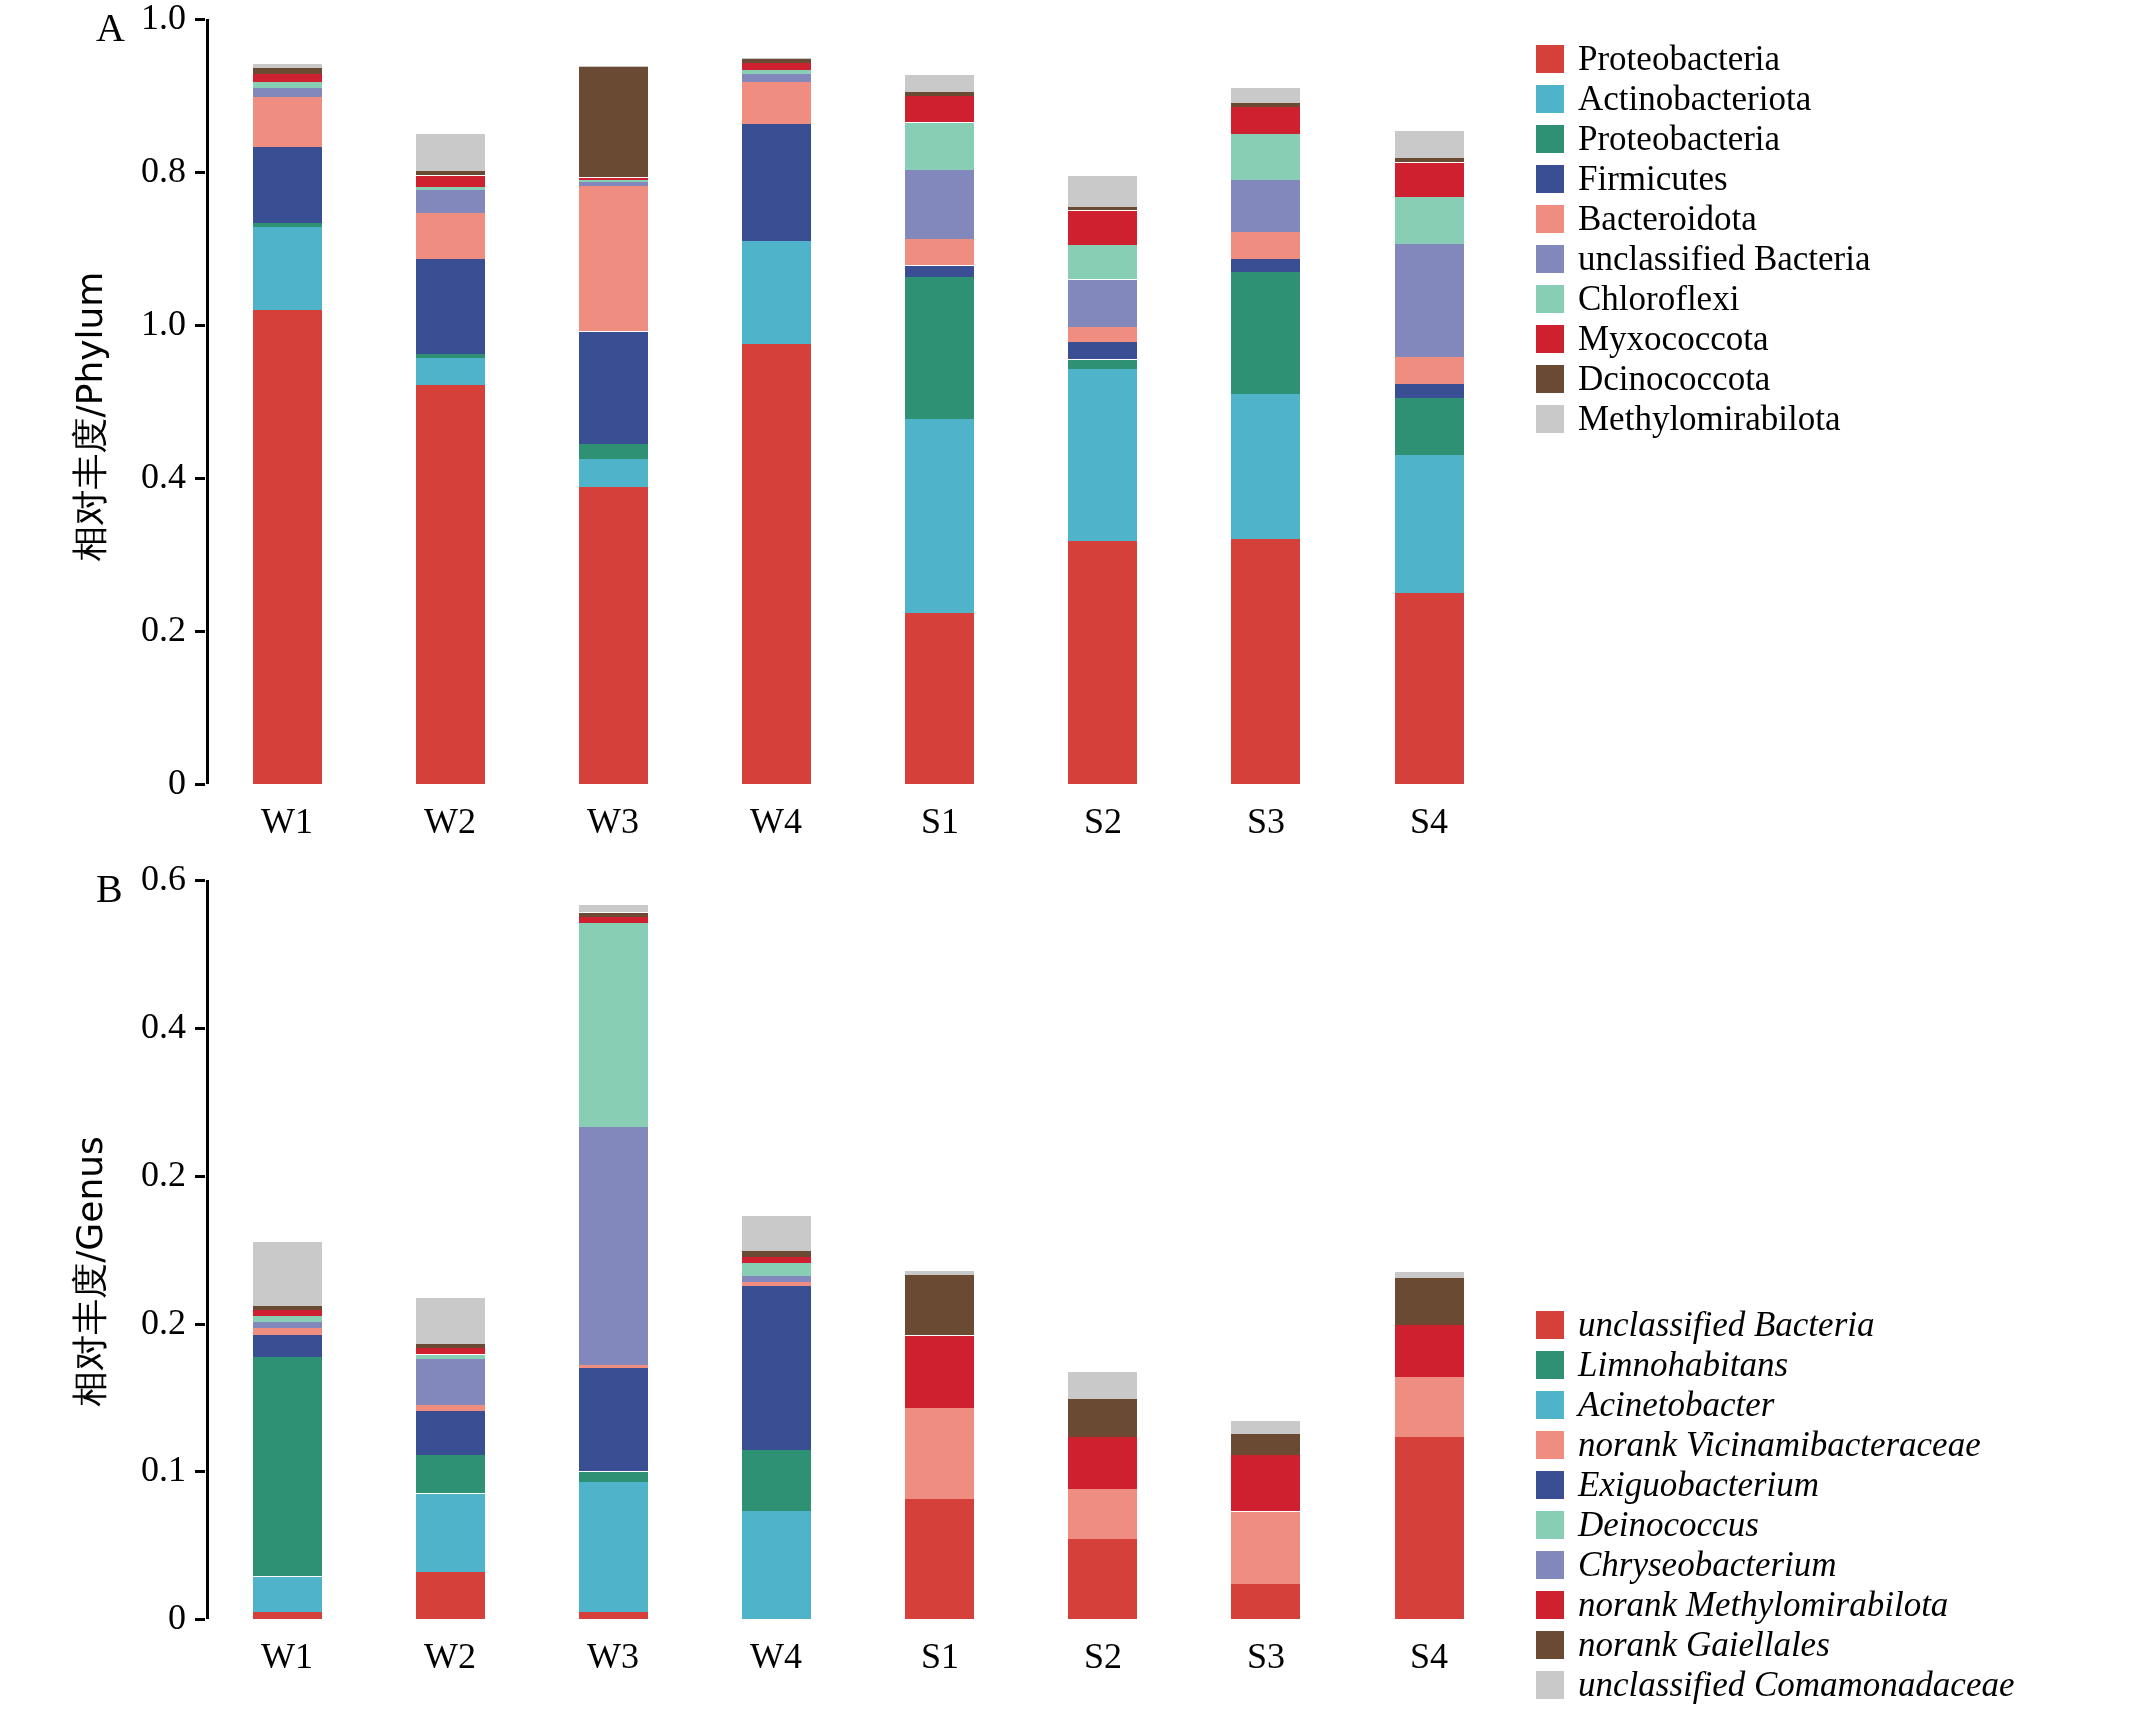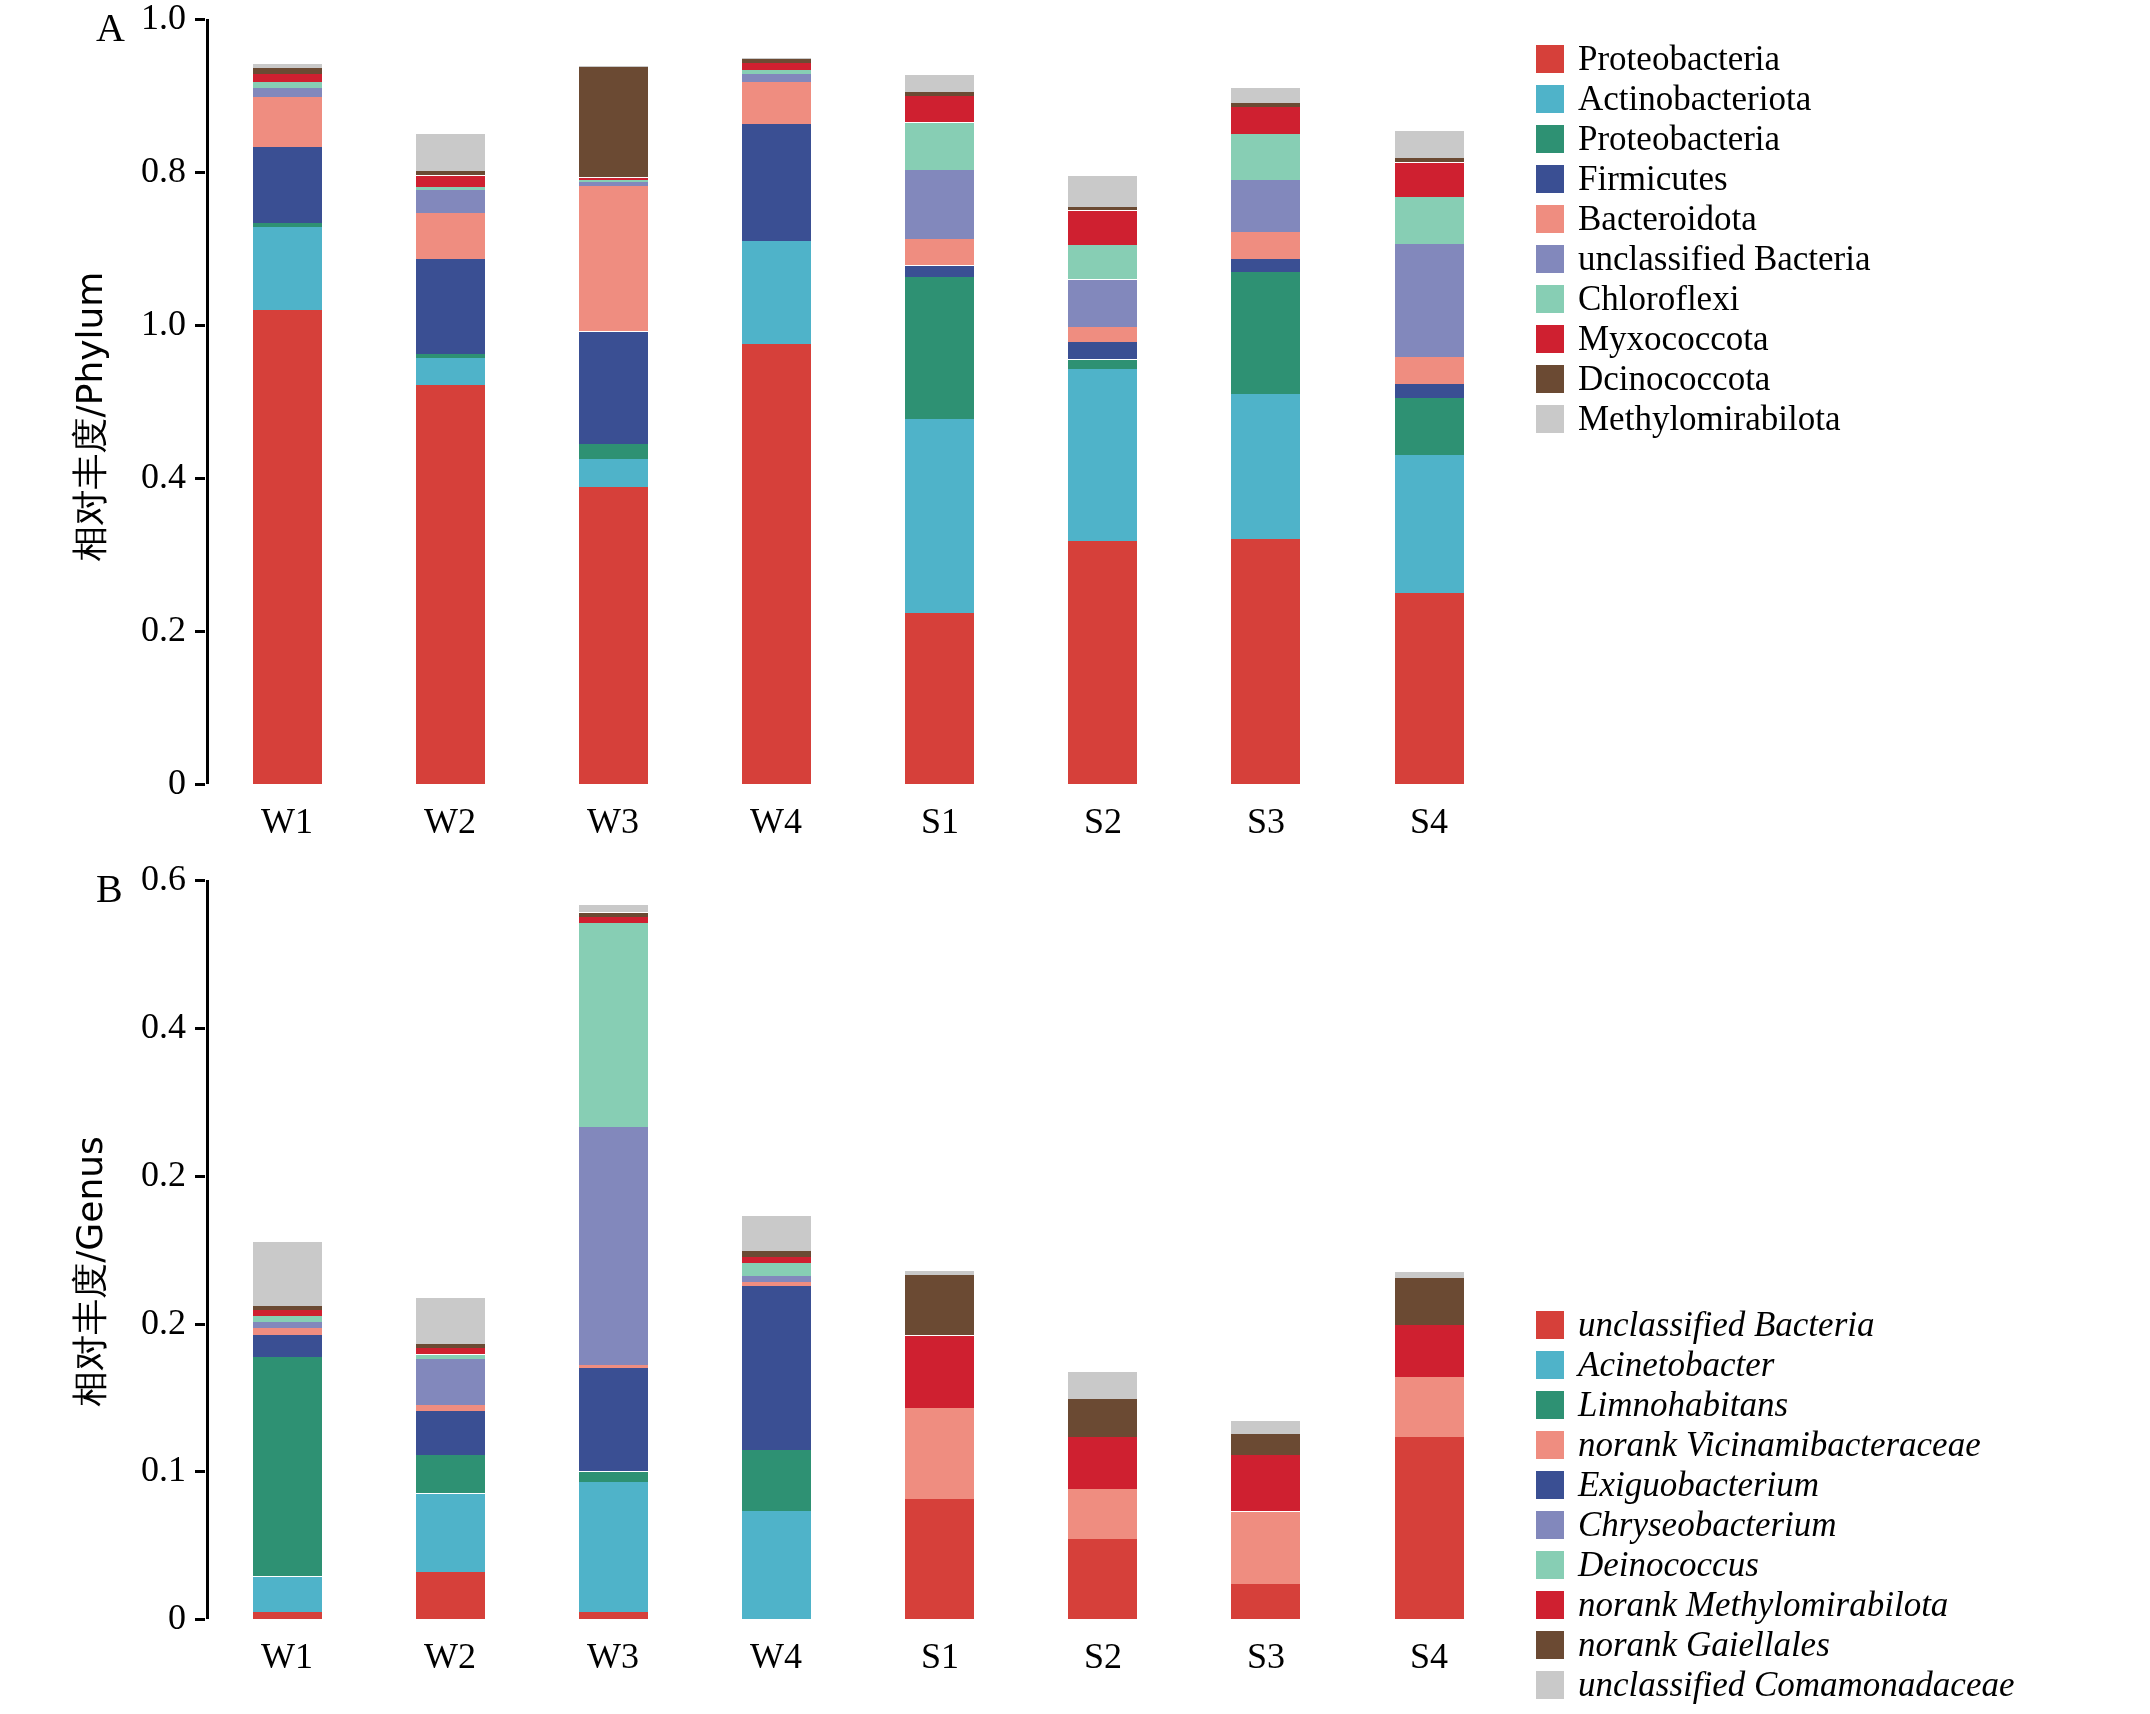--- a/index.html
+++ b/index.html
@@ -340,44 +340,44 @@
         <div class="tick" style="left: 1424px; top: 758px; width: 3.2px; height: 0px;"></div>
         <div class="xtick-label" style="left: 1352px; top: 774px; width: 154px;">S4</div>
       </div>
 
     <div class="legend italic" id="legendB" style="left:1536px;top:444px;">
         <div class="legend-row">
           <div class="swatch" style="background: rgb(214, 64, 58);"></div>
           <div class="legend-text">unclassified Bacteria</div>
         </div>
         <div class="legend-row">
+          <div class="swatch" style="background: rgb(46, 145, 115);"></div>
+          <div class="legend-text">Limnohabitans</div>
+        </div>
+        <div class="legend-row">
           <div class="swatch" style="background: rgb(79, 179, 201);"></div>
           <div class="legend-text">Acinetobacter</div>
         </div>
         <div class="legend-row">
-          <div class="swatch" style="background: rgb(46, 145, 115);"></div>
-          <div class="legend-text">Limnohabitans</div>
-        </div>
-        <div class="legend-row">
           <div class="swatch" style="background: rgb(239, 141, 128);"></div>
           <div class="legend-text">norank Vicinamibacteraceae</div>
         </div>
         <div class="legend-row">
           <div class="swatch" style="background: rgb(58, 79, 147);"></div>
           <div class="legend-text">Exiguobacterium</div>
         </div>
         <div class="legend-row">
+          <div class="swatch" style="background: rgb(135, 206, 180);"></div>
+          <div class="legend-text">Deinococcus</div>
+        </div>
+        <div class="legend-row">
           <div class="swatch" style="background: rgb(130, 136, 188);"></div>
           <div class="legend-text">Chryseobacterium</div>
         </div>
         <div class="legend-row">
-          <div class="swatch" style="background: rgb(135, 206, 180);"></div>
-          <div class="legend-text">Deinococcus</div>
-        </div>
-        <div class="legend-row">
           <div class="swatch" style="background: rgb(207, 32, 48);"></div>
           <div class="legend-text">norank Methylomirabilota</div>
         </div>
         <div class="legend-row">
           <div class="swatch" style="background: rgb(107, 74, 51);"></div>
           <div class="legend-text">norank Gaiellales</div>
         </div>
         <div class="legend-row">
           <div class="swatch" style="background: rgb(201, 201, 201);"></div>
           <div class="legend-text">unclassified Comamonadaceae</div>

